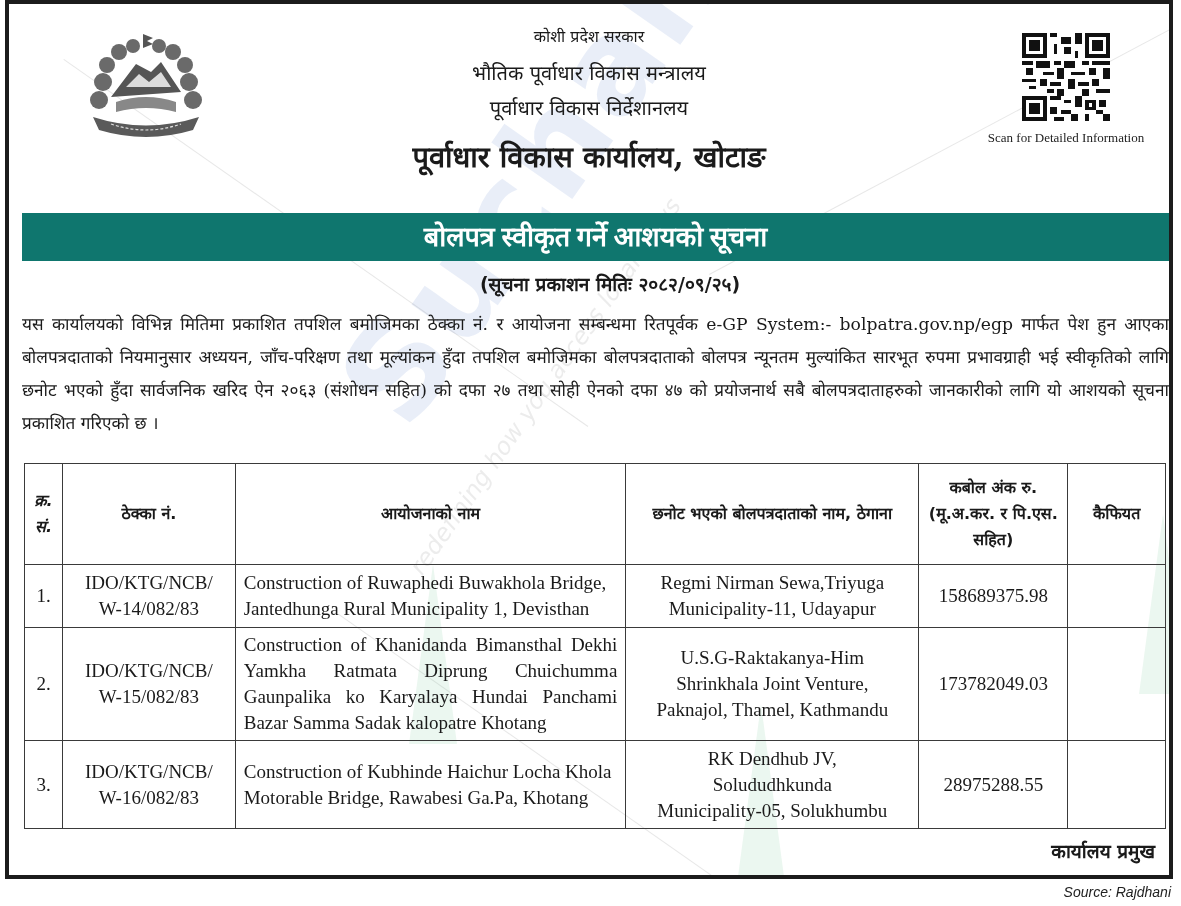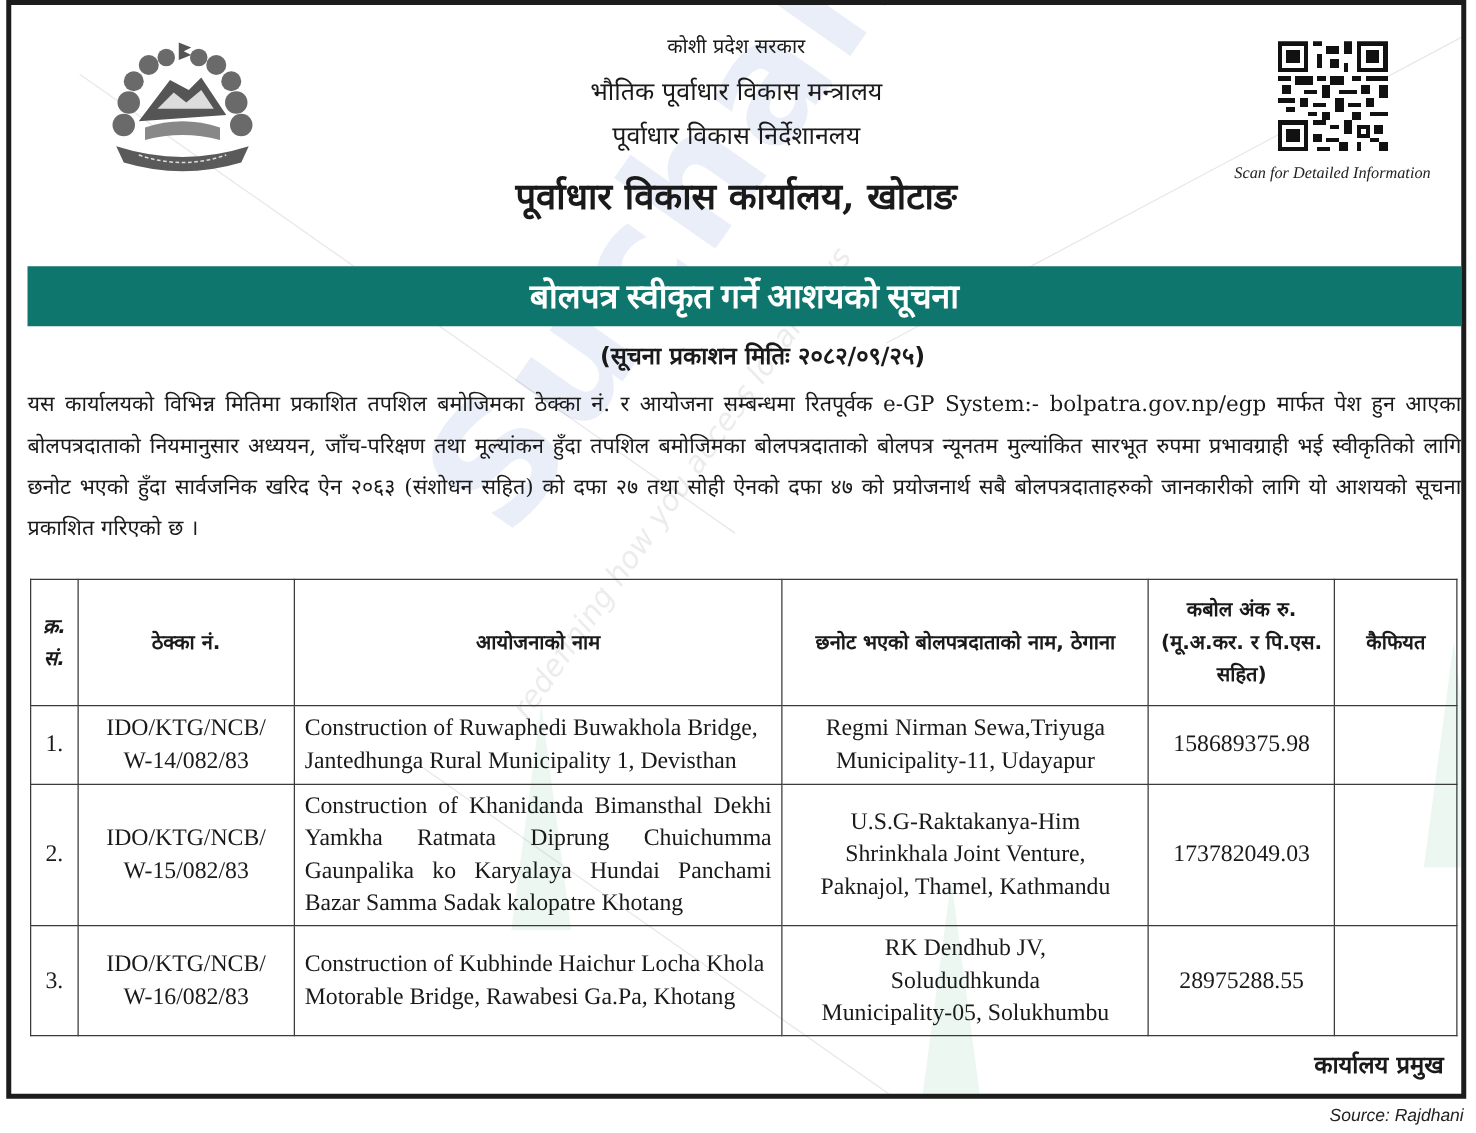--- a/index.html
+++ b/index.html
@@ -27,21 +27,21 @@
   .wm-arrow {
     width: 0; height: 0; border-left: 24px solid transparent; border-right: 24px solid transparent;
     border-bottom: 180px solid rgba(110,200,150,0.14);
   }
 
   
   .emblem { position: absolute; left: 72px; top: 28px; width: 130px; height: 112px; }
   .qr { position: absolute; left: 1011px; top: 29px; width: 92px; height: 88px; }
   .qr-caption {
     position: absolute; left: 962px; top: 126px; width: 190px; text-align: center;
-    font-family: "Liberation Serif", serif; font-size: 13px; color: #222; font-style: italic;
+    font-family: "Liberation Serif", serif; font-size: 13px; color: #222;
   }
   .hdr { position: absolute; left: 0; width: 1160px; text-align: center; color: #1a1a1a; }
   .hdr-1 { top: 21px; font-size: 16px; }
   .hdr-2 { top: 55px; font-size: 20px; }
   .hdr-3 { top: 90px; font-size: 20px; }
   .hdr-4 { top: 132px; font-size: 29px; font-weight: bold; }
   .hdr-5 { top: 176px; font-size: 20px; margin-top: 33px; }
 
   .banner {
     position: absolute; left: 13px; top: 209px; width: 1147px; height: 48px;

